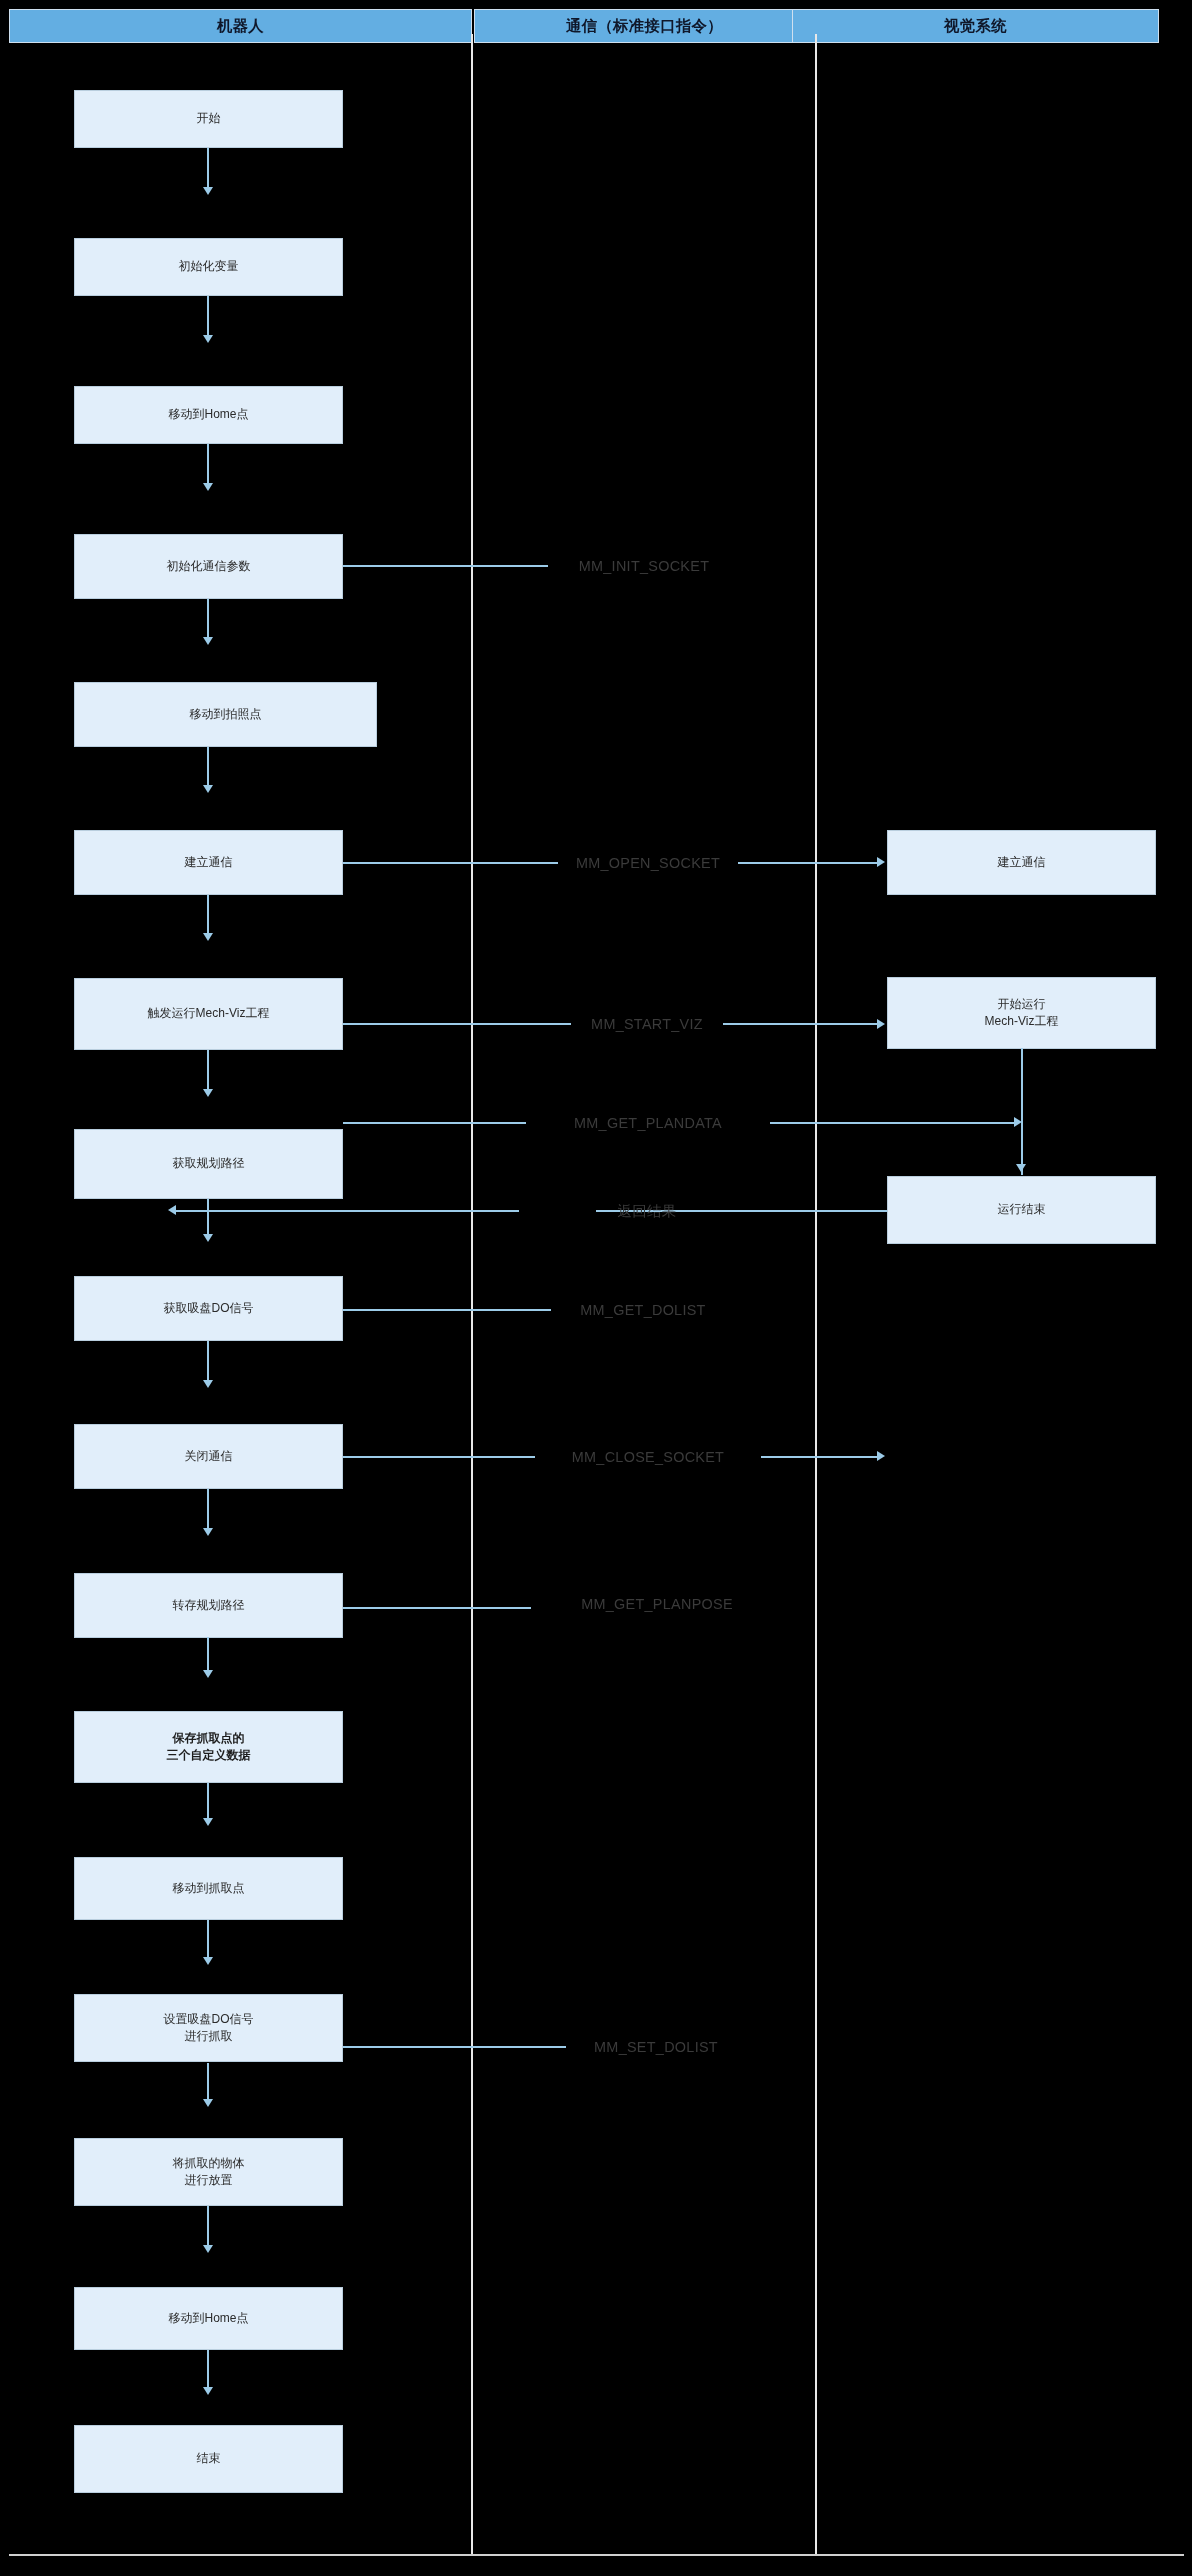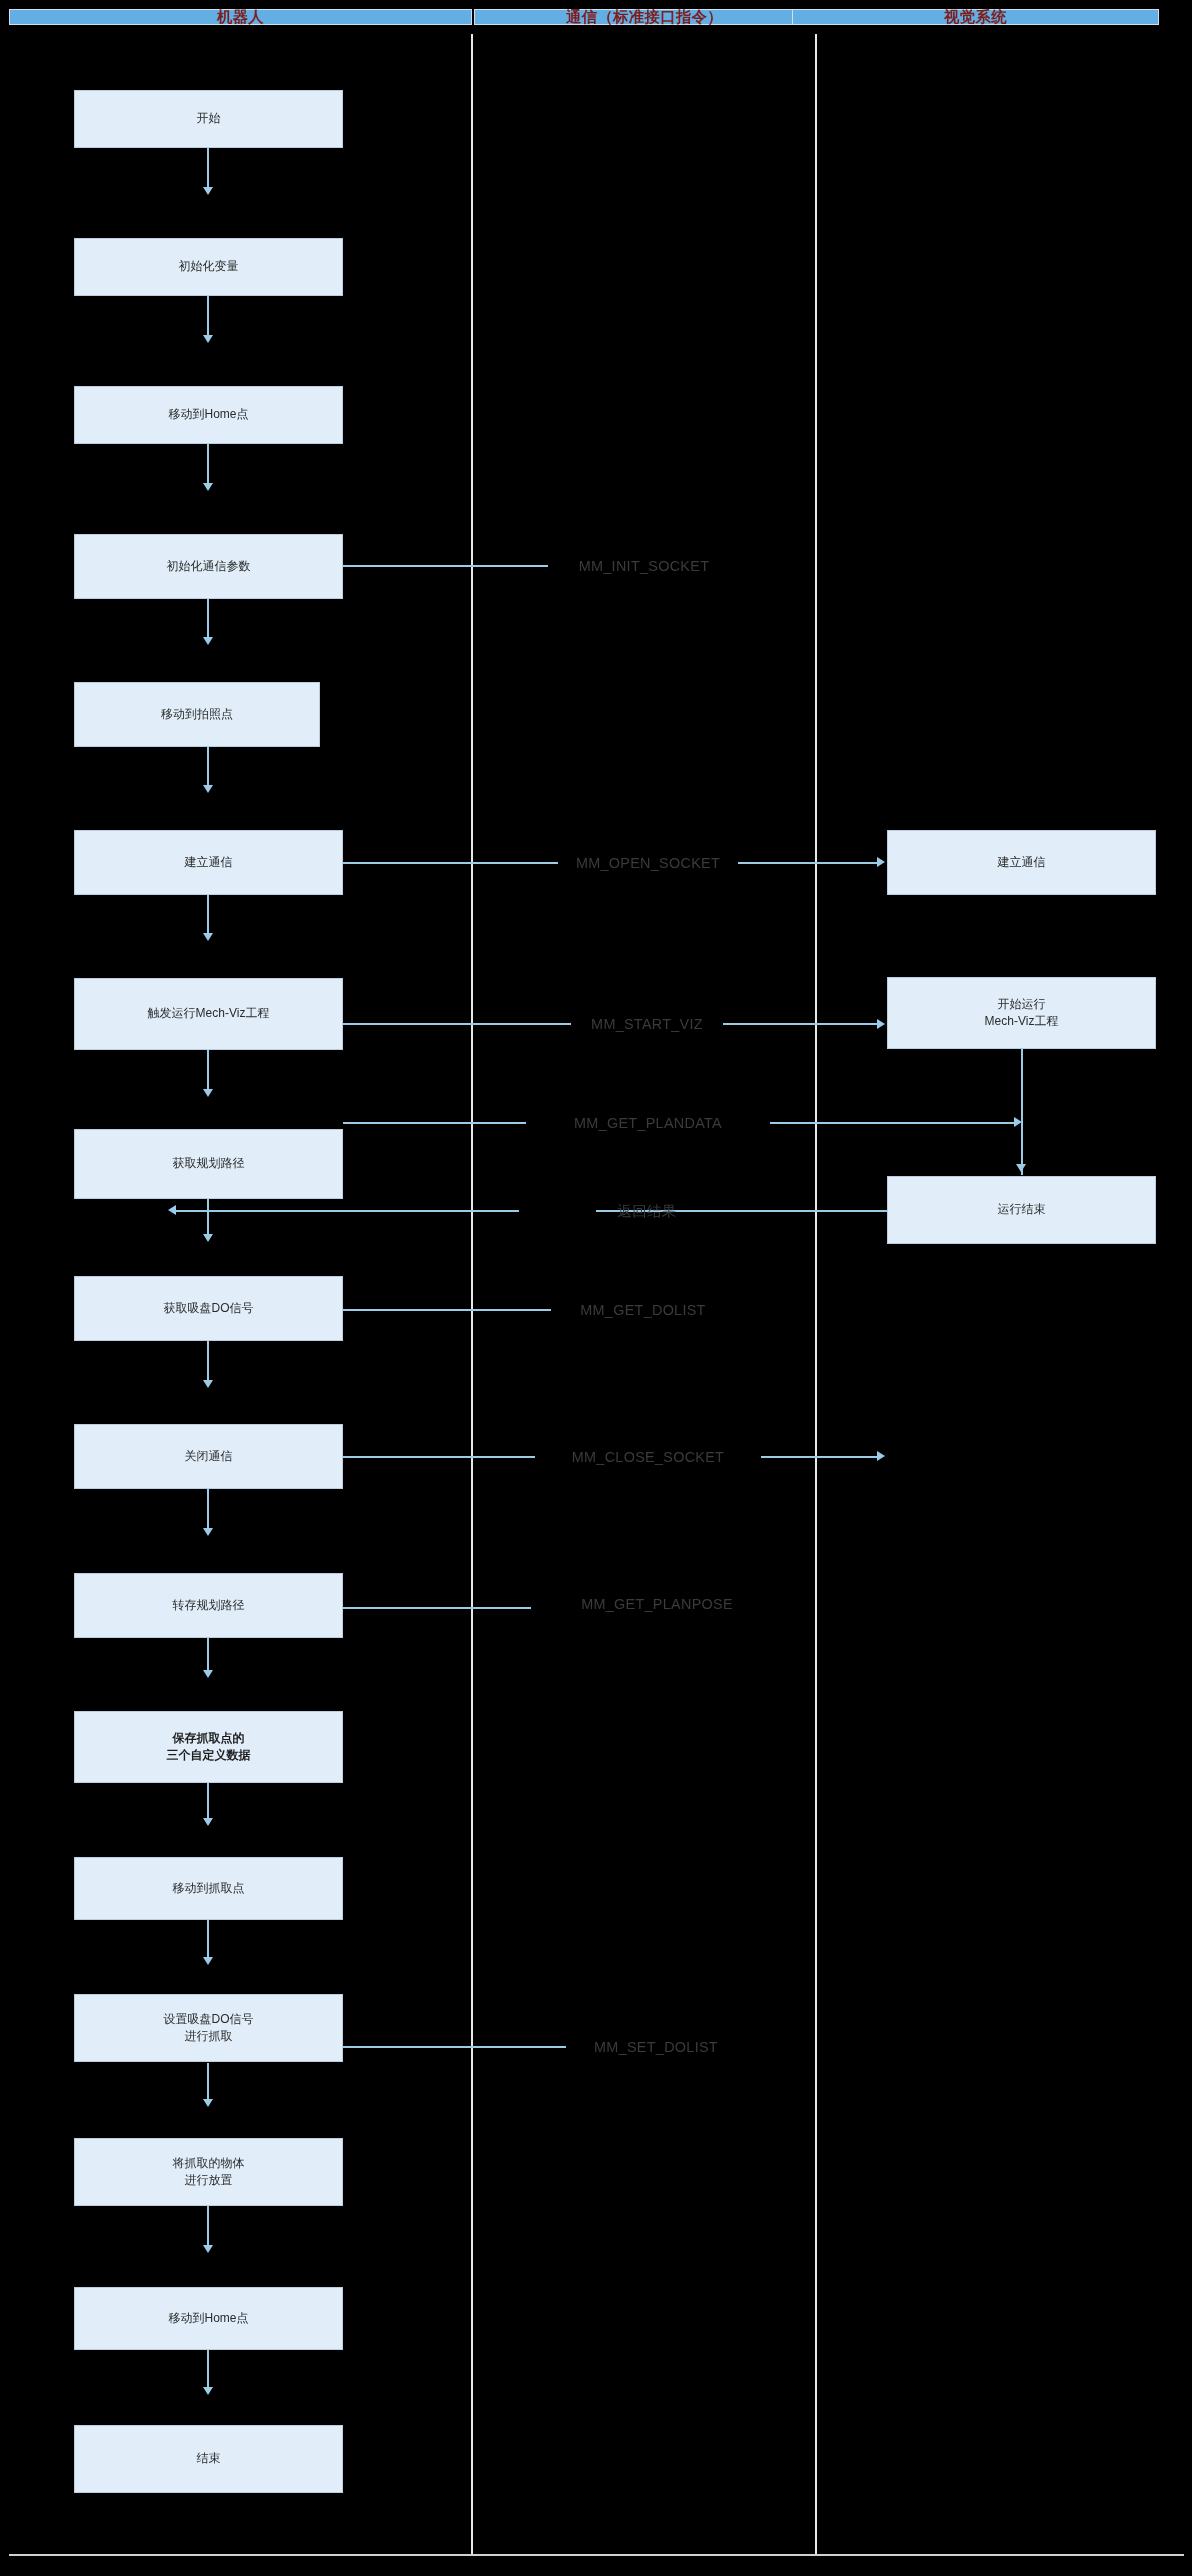--- a/index.html
+++ b/index.html
@@ -4,24 +4,24 @@
 <style>
   html,body{margin:0;padding:0;background:#000;}
   body{
     font-family:"Liberation Sans","DejaVu Sans",sans-serif;
     width:1193px;height:2576px;position:relative;overflow:hidden;
   }
   #stage{position:relative;width:1193px;height:2576px;background:#000;}
 
   
   .lane-head{
-    position:absolute;top:9px;height:16px;
+    position:absolute;top:9px;height:34px;
     background:#63AEE2;border:0.9px solid #cfe0ef;
     display:flex;align-items:center;justify-content:center;
-    color:#7f1d1d;font-weight:bold;font-size:15.3px;letter-spacing:0.4px;
+    color:#0f172a;font-weight:bold;font-size:15.3px;letter-spacing:0.4px;
     box-sizing:border-box;
   }
   
   .lane-div{position:absolute;top:34px;width:1.8px;background:#e8e8e8;}
   .bottom-rule{position:absolute;left:9px;width:1175px;height:1.8px;background:#cfcfcf;}
 
   
   .box{
     position:absolute;background:#e1eefa;border:0.9px solid #b9cede;
     display:flex;align-items:center;justify-content:center;
@@ -71,21 +71,21 @@
   <div class="arrow-d" style="left:203px;top:335px;"></div>
 
   <div class="box" style="left:74px;top:386px;width:269px;height:58px;">移动到Home点</div>
   <div class="vline" style="left:207px;top:444px;height:41px;"></div>
   <div class="arrow-d" style="left:203px;top:483px;"></div>
 
   <div class="box" style="left:74px;top:534px;width:269px;height:65px;">初始化通信参数</div>
   <div class="vline" style="left:207px;top:599px;height:41px;"></div>
   <div class="arrow-d" style="left:203px;top:637px;"></div>
 
-  <div class="box" style="left:74px;top:682px;width:246px;height:65px;">移动到拍照点</div>
+  <div class="box" style="left:74px;top:682px;width:303px;height:65px;">移动到拍照点</div>
   <div class="vline" style="left:207px;top:747px;height:41px;"></div>
   <div class="arrow-d" style="left:203px;top:785px;"></div>
 
   <div class="box" style="left:74px;top:830px;width:269px;height:65px;">建立通信</div>
   <div class="vline" style="left:207px;top:895px;height:41px;"></div>
   <div class="arrow-d" style="left:203px;top:933px;"></div>
 
   <div class="box" style="left:74px;top:978px;width:269px;height:72px;flex-direction:row;">
     <span>触发运行</span>
     <span>Mech-Viz工程</span>

